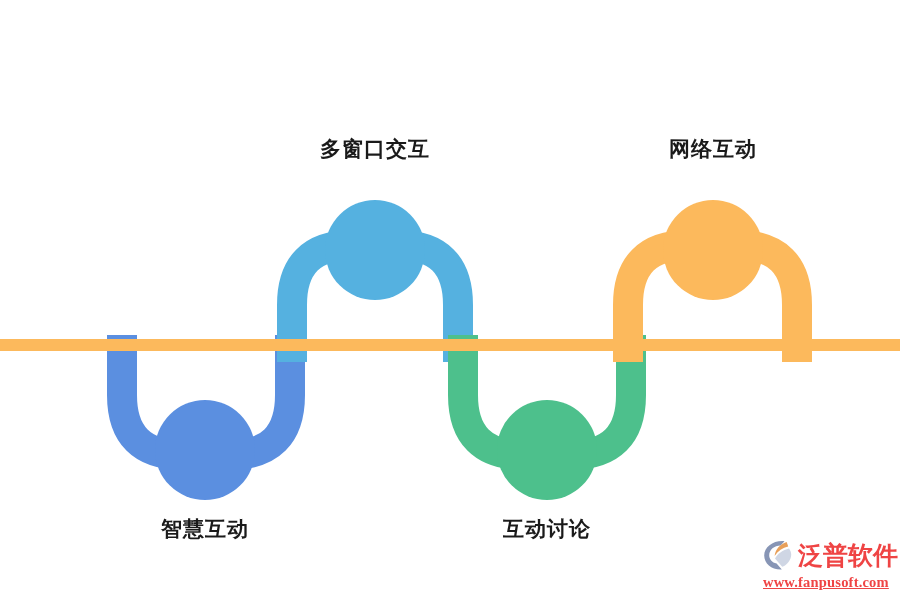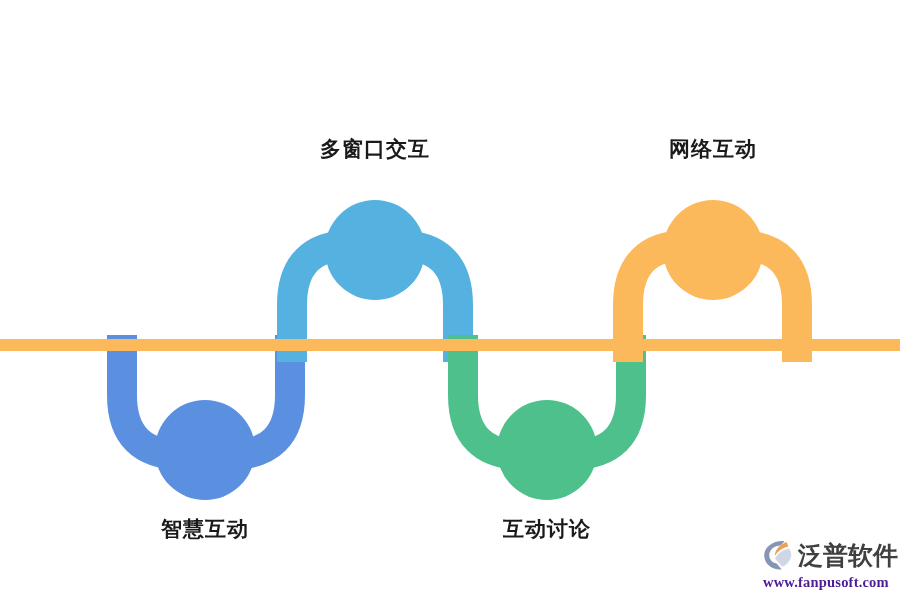--- a/index.html
+++ b/index.html
@@ -124,18 +124,18 @@
 
   <div class="node-label" id="label-discussion" style="width: 1094px;">互动讨论</div>
 
   <div id="watermark">
     <div id="watermark-top">
       <svg id="watermark-mark" viewBox="0 0 34 32">
         <path d="M22.5 2.2 C11.5 1.2 2.2 7.8 2.2 16.4 C2.2 24.6 10.0 31.0 19.8 30.4 L14.6 24.6 C10.0 23.4 7.2 20.2 7.2 16.2 C7.2 11.0 12.2 6.6 18.6 6.6 L22.5 2.2 Z" fill="#8795b5"></path>
         <path d="M24.6 3.0 C18.0 5.2 13.4 10.4 12.6 17.0 C16.0 12.0 20.6 8.8 26.2 7.6 C25.8 6.0 25.3 4.5 24.6 3.0 Z" fill="#e8a05a"></path>
         <path d="M27.0 9.4 C20.8 10.8 15.8 14.4 13.0 19.6 L20.2 27.8 C25.6 25.4 29.2 20.6 29.2 15.4 C29.2 13.3 28.4 11.2 27.0 9.4 Z" fill="#cfd6e4"></path>
       </svg>
-      <div id="watermark-name" style="color: #404040;">泛普软件</div>
+      <div id="watermark-name" style="color: #ef4444;">泛普软件</div>
     </div>
-    <div id="watermark-url" style="color: #4c1d95;">www.fanpusoft.com</div>
+    <div id="watermark-url" style="color: #ef4444; text-decoration: underline;">www.fanpusoft.com</div>
   </div>
 
 </div>
 
 </body></html>

